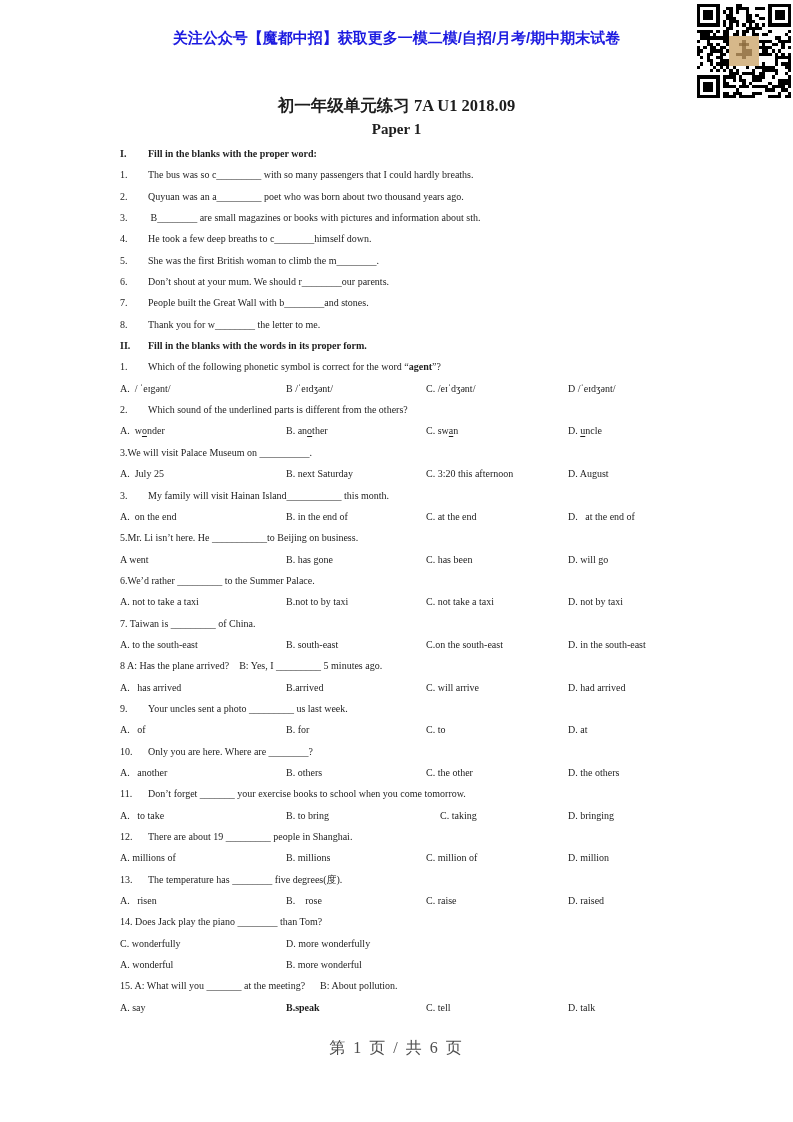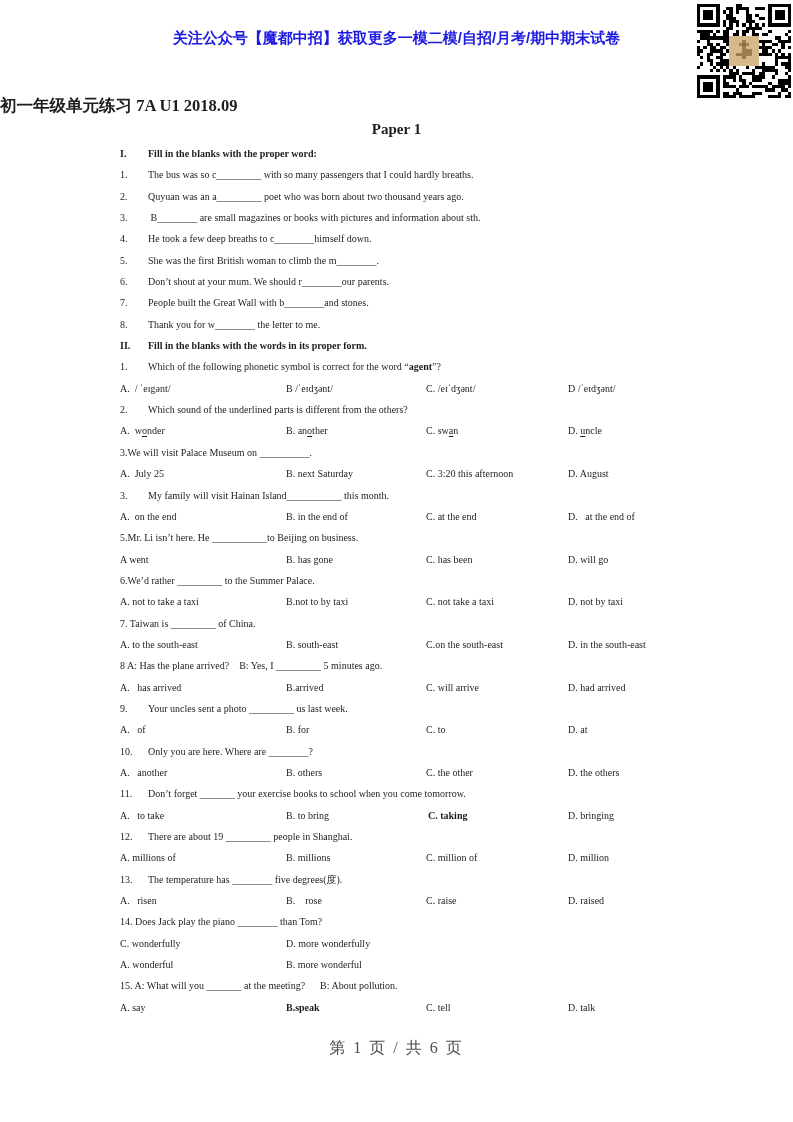--- a/index.html
+++ b/index.html
@@ -18,21 +18,21 @@
   }
   .promo{
     margin-top:28px;text-align:center;
     font-family:"Liberation Sans","DejaVu Sans",sans-serif;
     font-weight:bold;font-size:15px;line-height:20px;color:var(--promo);
   }
   .qr{
     position:absolute;top:4px;right:2px;width:94px;height:94px;
   }
   .title{
-    margin-top:47px;text-align:left;font-weight:bold;font-size:16.5px;line-height:22px;
+    margin-top:47px;text-align:center;font-weight:bold;font-size:16.5px;line-height:22px;
   }
   .subtitle{
     text-align:center;font-weight:bold;font-size:15px;line-height:24px;
   }
   .content{
     margin:2px 0 0 120px;width:660px;font-size:10px;
   }
   .line{
     position:relative;height:21.35px;line-height:21.35px;white-space:pre;
   }
@@ -510,21 +510,21 @@
     <div class="line opts"><span class="opt" style="left: 0px;"><span>A. not to take a taxi</span></span><span class="opt" style="left: 166px;"><span>B.not to by taxi</span></span><span class="opt" style="left: 306px;"><span>C. not take a taxi</span></span><span class="opt" style="left: 448px;"><span>D. not by taxi</span></span></div>
     <div class="line flush"><span>7. Taiwan is _________ of China.</span></div>
     <div class="line opts"><span class="opt" style="left: 0px;"><span>A. to the south-east</span></span><span class="opt" style="left: 166px;"><span>B. south-east</span></span><span class="opt" style="left: 306px;"><span>C.on the south-east</span></span><span class="opt" style="left: 448px;"><span>D. in the south-east</span></span></div>
     <div class="line flush"><span>8 A: Has the plane arrived?    B: Yes, I _________ 5 minutes ago.</span></div>
     <div class="line opts"><span class="opt" style="left: 0px;"><span>A.   has arrived</span></span><span class="opt" style="left: 166px;"><span>B.arrived</span></span><span class="opt" style="left: 306px;"><span>C. will arrive</span></span><span class="opt" style="left: 448px;"><span>D. had arrived</span></span></div>
     <div class="line q"><span class="num">9.</span><span><span>Your uncles sent a photo _________ us last week.</span></span></div>
     <div class="line opts"><span class="opt" style="left: 0px; text-align: right;"><span>A.   of</span></span><span class="opt" style="left: 166px;"><span>B. for</span></span><span class="opt" style="left: 306px;"><span>C. to</span></span><span class="opt" style="left: 448px;"><span>D. at</span></span></div>
     <div class="line q"><span class="num">10.</span><span><span>Only you are here. Where are ________?</span></span></div>
     <div class="line opts"><span class="opt" style="left: 0px;"><span>A.   another</span></span><span class="opt" style="left: 166px;"><span>B. others</span></span><span class="opt" style="left: 306px;"><span>C. the other</span></span><span class="opt" style="left: 448px;"><span>D. the others</span></span></div>
     <div class="line q"><span class="num">11.</span><span><span>Don’t forget _______ your exercise books to school when you come tomorrow.</span></span></div>
-    <div class="line opts"><span class="opt" style="left: 0px;"><span>A.   to take</span></span><span class="opt" style="left: 166px;"><span>B. to bring</span></span><span class="opt" style="left: 308px; font-weight: bold;"><span>C. taking</span></span><span class="opt" style="left: 448px;"><span>D. bringing</span></span></div>
+    <div class="line opts"><span class="opt" style="left: 0px;"><span>A.   to take</span></span><span class="opt" style="left: 166px;"><span>B. to bring</span></span><span class="opt" style="left: 320px;"><span>C. taking</span></span><span class="opt" style="left: 448px;"><span>D. bringing</span></span></div>
     <div class="line q"><span class="num">12.</span><span><span>There are about 19 _________ people in Shanghai.</span></span></div>
     <div class="line opts"><span class="opt" style="left: 0px;"><span>A. millions of</span></span><span class="opt" style="left: 166px;"><span>B. millions</span></span><span class="opt" style="left: 306px;"><span>C. million of</span></span><span class="opt" style="left: 448px;"><span>D. million</span></span></div>
     <div class="line q"><span class="num">13.</span><span><span>The temperature has ________ five degrees(度).</span></span></div>
     <div class="line opts"><span class="opt" style="left: 0px;"><span>A.   risen</span></span><span class="opt" style="left: 166px;"><span>B.    rose</span></span><span class="opt" style="left: 306px;"><span>C. raise</span></span><span class="opt" style="left: 448px;"><span>D. raised</span></span></div>
     <div class="line flush"><span>14. Does Jack play the piano ________ than Tom?</span></div>
     <div class="line opts2"><span class="opt" style="left: 0px;"><span>C. wonderfully</span></span><span class="opt" style="left: 166px;"><span>D. more wonderfully</span></span></div>
     <div class="line opts2"><span class="opt" style="left: 0px;"><span>A. wonderful</span></span><span class="opt" style="left: 166px;"><span>B. more wonderful</span></span></div>
     <div class="line flush"><span>15. A: What will you _______ at the meeting?      B: About pollution.</span></div>
     <div class="line opts"><span class="opt" style="left: 0px;"><span>A. say</span></span><span class="opt" style="left: 166px; font-weight: bold;"><span>B.speak</span></span><span class="opt" style="left: 306px;"><span>C. tell</span></span><span class="opt" style="left: 448px;"><span>D. talk</span></span></div>
   </div>

